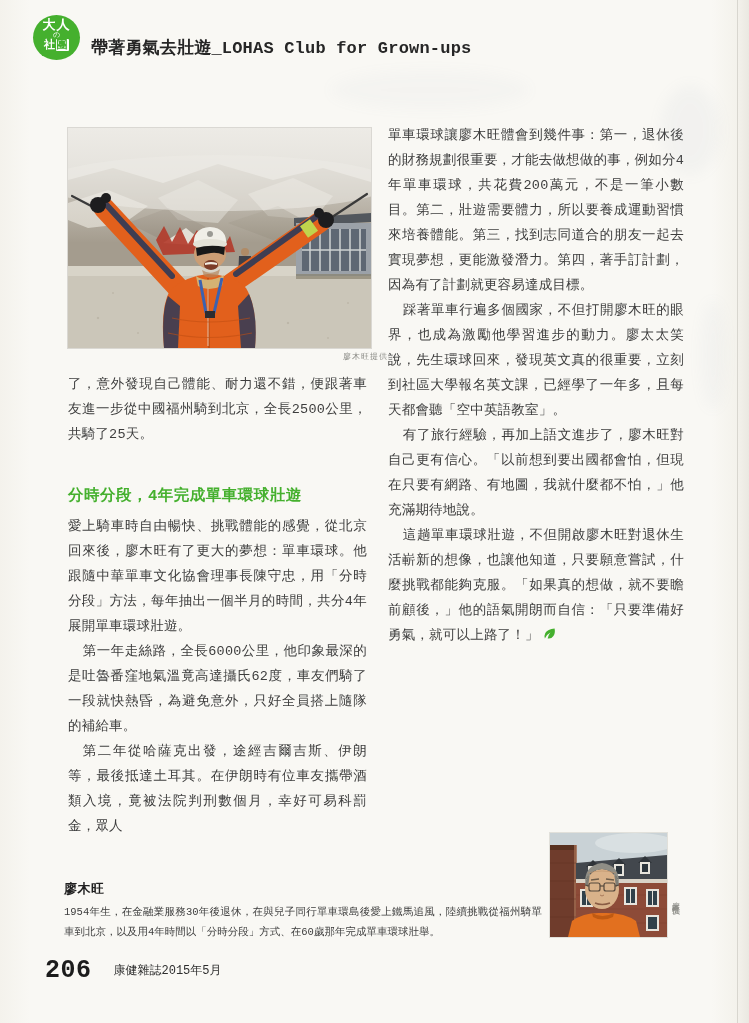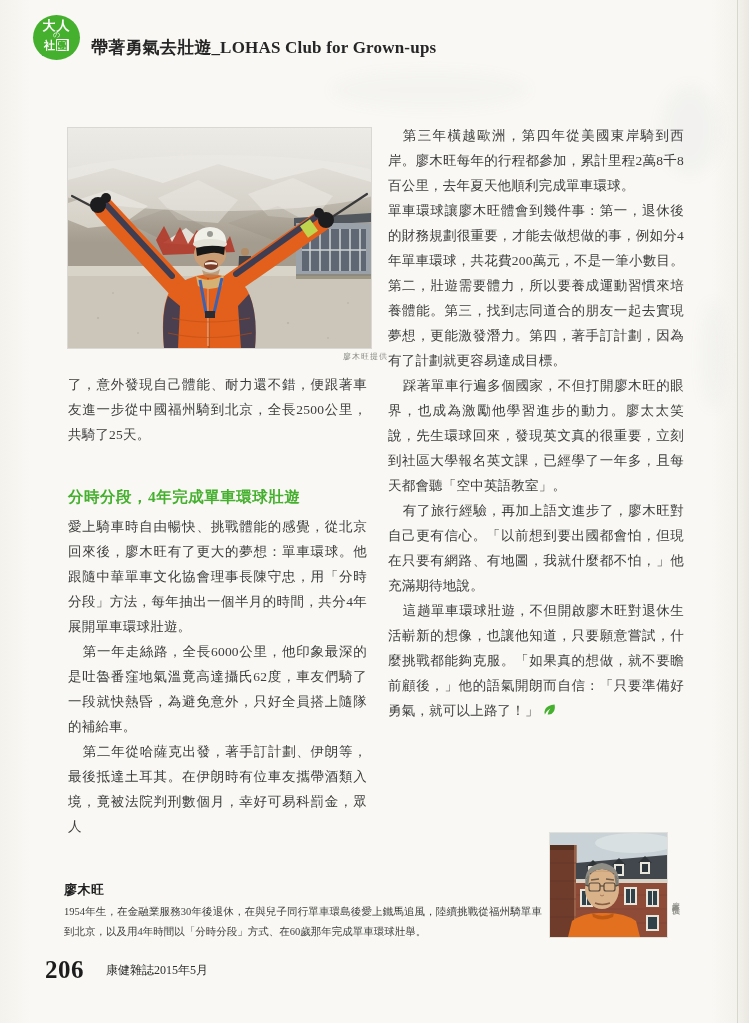--- a/index.html
+++ b/index.html
@@ -1,19 +1,19 @@
 <!DOCTYPE html>
 <html><head>
 <meta charset="utf-8">
 <style>
   html,body{margin:0;padding:0;background:#e8e6e0;}
   .page{
     position:relative;width:749px;height:1023px;overflow:hidden;
     background:linear-gradient(90deg,#f4f2ec 0,#f9f8f4 4%,#f9f8f4 95%,#f1efe8 100%);
-    font-family:Liberation Serif, serif;color:#3c3c3c;
+    font-family:Liberation Mono, monospace;color:#3c3c3c;
   }
   
   .logo{position:absolute;left:33px;top:15px;width:47px;height:45px;background:#45b02e;
     border-radius:50%;color:#fff;text-align:center;box-sizing:border-box;padding-top:5px;}
   .logo::after{content:"";position:absolute;left:3px;bottom:-2px;width:0;height:0;
     border:6px solid transparent;border-top-color:#45b02e;transform:rotate(35deg);}
   .logo .l1{font-size:13px;font-weight:bold;line-height:12px;letter-spacing:1px;}
   .logo .l2{font-size:7px;line-height:7px;}
   .logo .l3{font-size:11px;font-weight:bold;line-height:13px;letter-spacing:.5px;}
   .logo .box{background:#fff;color:#45b02e;border-radius:1px;padding:0 1px;}
@@ -144,25 +144,24 @@
       <path d="M134 142 Q143 148 152 141 L150 148 Q143 151 136 148 Z" fill="#b3865c" opacity=".7"></path>
     </svg>
   </figure>
   <div class="photo-caption main-cap">廖木旺提供</div>
 
   <div class="col col-left">
     <p>了，意外發現自己體能、耐力還不錯，便跟著車友進一步從中國福州騎到北京，全長2500公里，共騎了25天。</p>
     <h2>分時分段，4年完成單車環球壯遊</h2>
     <p>愛上騎車時自由暢快、挑戰體能的感覺，從北京回來後，廖木旺有了更大的夢想：單車環球。他跟隨中華單車文化協會理事長陳守忠，用「分時分段」方法，每年抽出一個半月的時間，共分4年展開單車環球壯遊。</p>
     <p class="ind">第一年走絲路，全長6000公里，他印象最深的是吐魯番窪地氣溫竟高達攝氏62度，車友們騎了一段就快熱昏，為避免意外，只好全員搭上隨隊的補給車。</p>
-    <p class="ind">第二年從哈薩克出發，著手訂計劃、伊朗等，最後抵達土耳其。在伊朗時有位車友攜帶酒類入境，竟被法院判刑數個月，幸好可易科罰金，眾人</p>
+    <p class="ind">第二年從哈薩克出發，途經吉爾吉斯、伊朗等，最後抵達土耳其。在伊朗時有位車友攜帶酒類入境，竟被法院判刑數個月，幸好可易科罰金，眾人</p>
   </div>
 
   <div class="col col-right">
-    <p class="ind">第三年橫越歐洲，第四年從美國東岸騎到西岸。廖木旺每年的行程都參加，累計里程2萬8千8百公里，去年夏天他順利完成單車環球。</p>
     <p>單車環球讓廖木旺體會到幾件事：第一，退休後的財務規劃很重要，才能去做想做的事，例如分4年單車環球，共花費200萬元，不是一筆小數目。第二，壯遊需要體力，所以要養成運動習慣來培養體能。第三，找到志同道合的朋友一起去實現夢想，更能激發潛力。第四，著手訂計劃，因為有了計劃就更容易達成目標。</p>
     <p class="ind">踩著單車行遍多個國家，不但打開廖木旺的眼界，也成為激勵他學習進步的動力。廖太太笑說，先生環球回來，發現英文真的很重要，立刻到社區大學報名英文課，已經學了一年多，且每天都會聽「空中英語教室」。</p>
     <p class="ind">有了旅行經驗，再加上語文進步了，廖木旺對自己更有信心。「以前想到要出國都會怕，但現在只要有網路、有地圖，我就什麼都不怕，」他充滿期待地說。</p>
     <p class="ind"><span>這趟單車環球壯遊，不但開啟廖木旺對退休生活嶄新的想像，也讓他知道，只要願意嘗試，什麼挑戰都能夠克服。「如果真的想做，就不要瞻前顧後，」他的語氣開朗而自信：「只要準備好勇氣，就可以上路了！」</span><svg class="leaf" width="13" height="13" viewBox="0 0 14 14">
           <path d="M12.5 1.5 Q5 2 2.5 6.5 Q1 9.5 2 12.5 Q4 8 8 6 Q5.5 9 5 12.3 Q9 13 11 10 Q13.5 6.5 12.5 1.5 Z" fill="#45b02e"></path>
         </svg></p>
   </div>
 
   <figure class="portrait">
     <svg viewBox="0 0 117 104" preserveAspectRatio="none">

